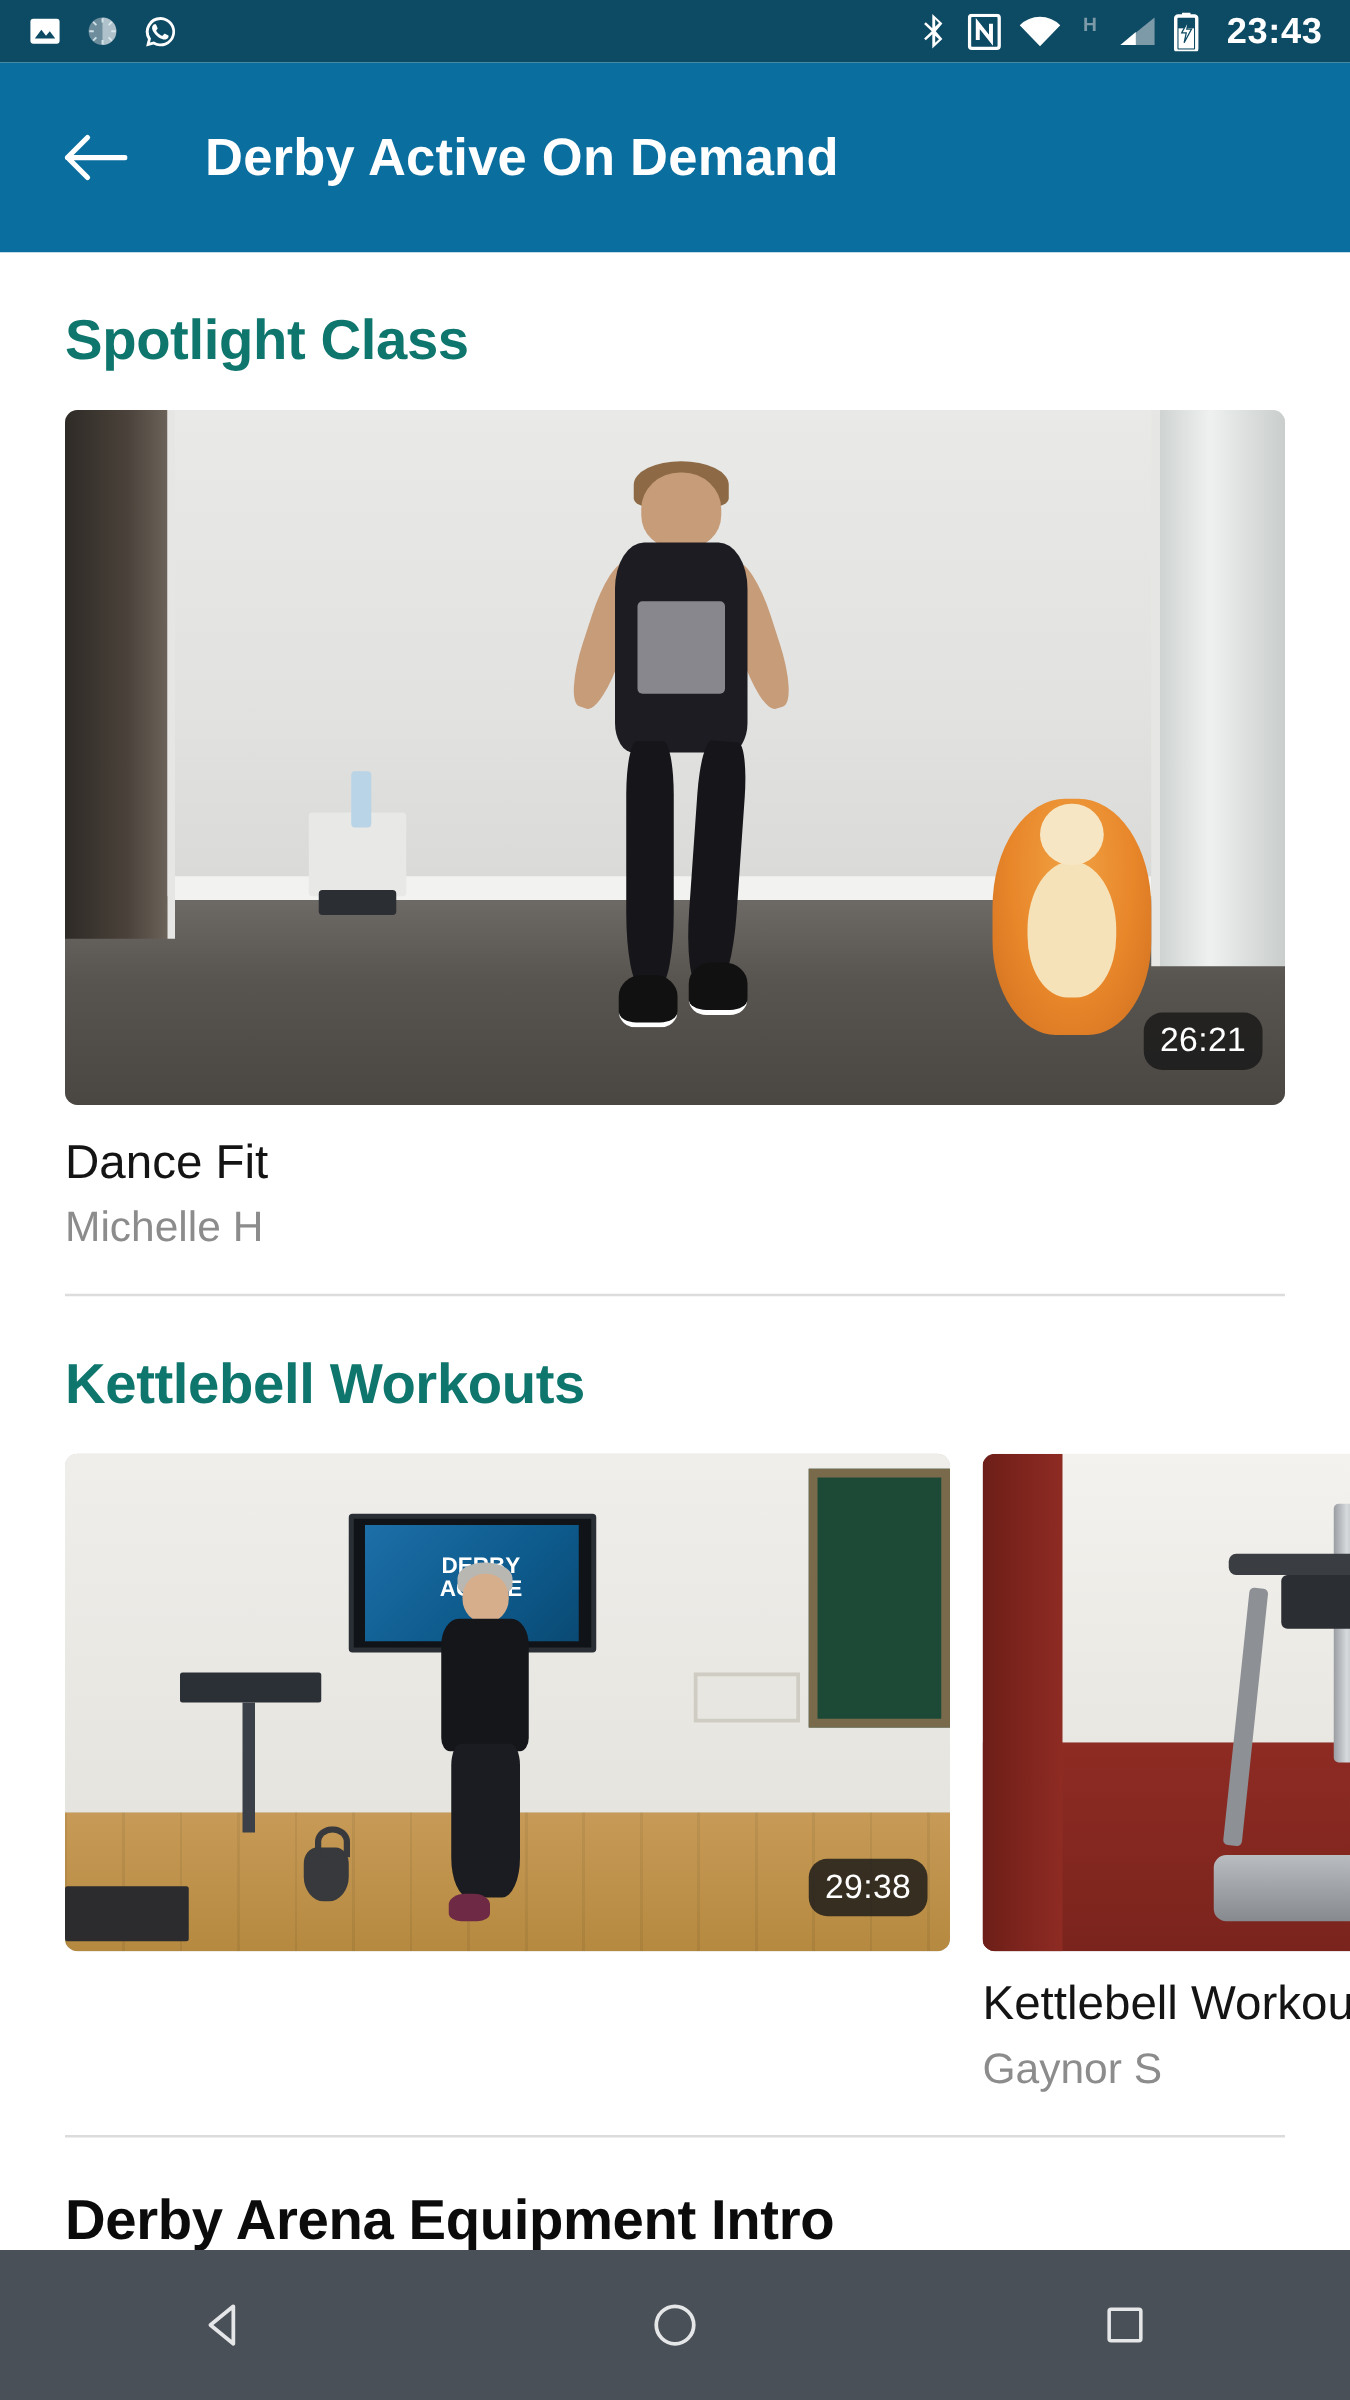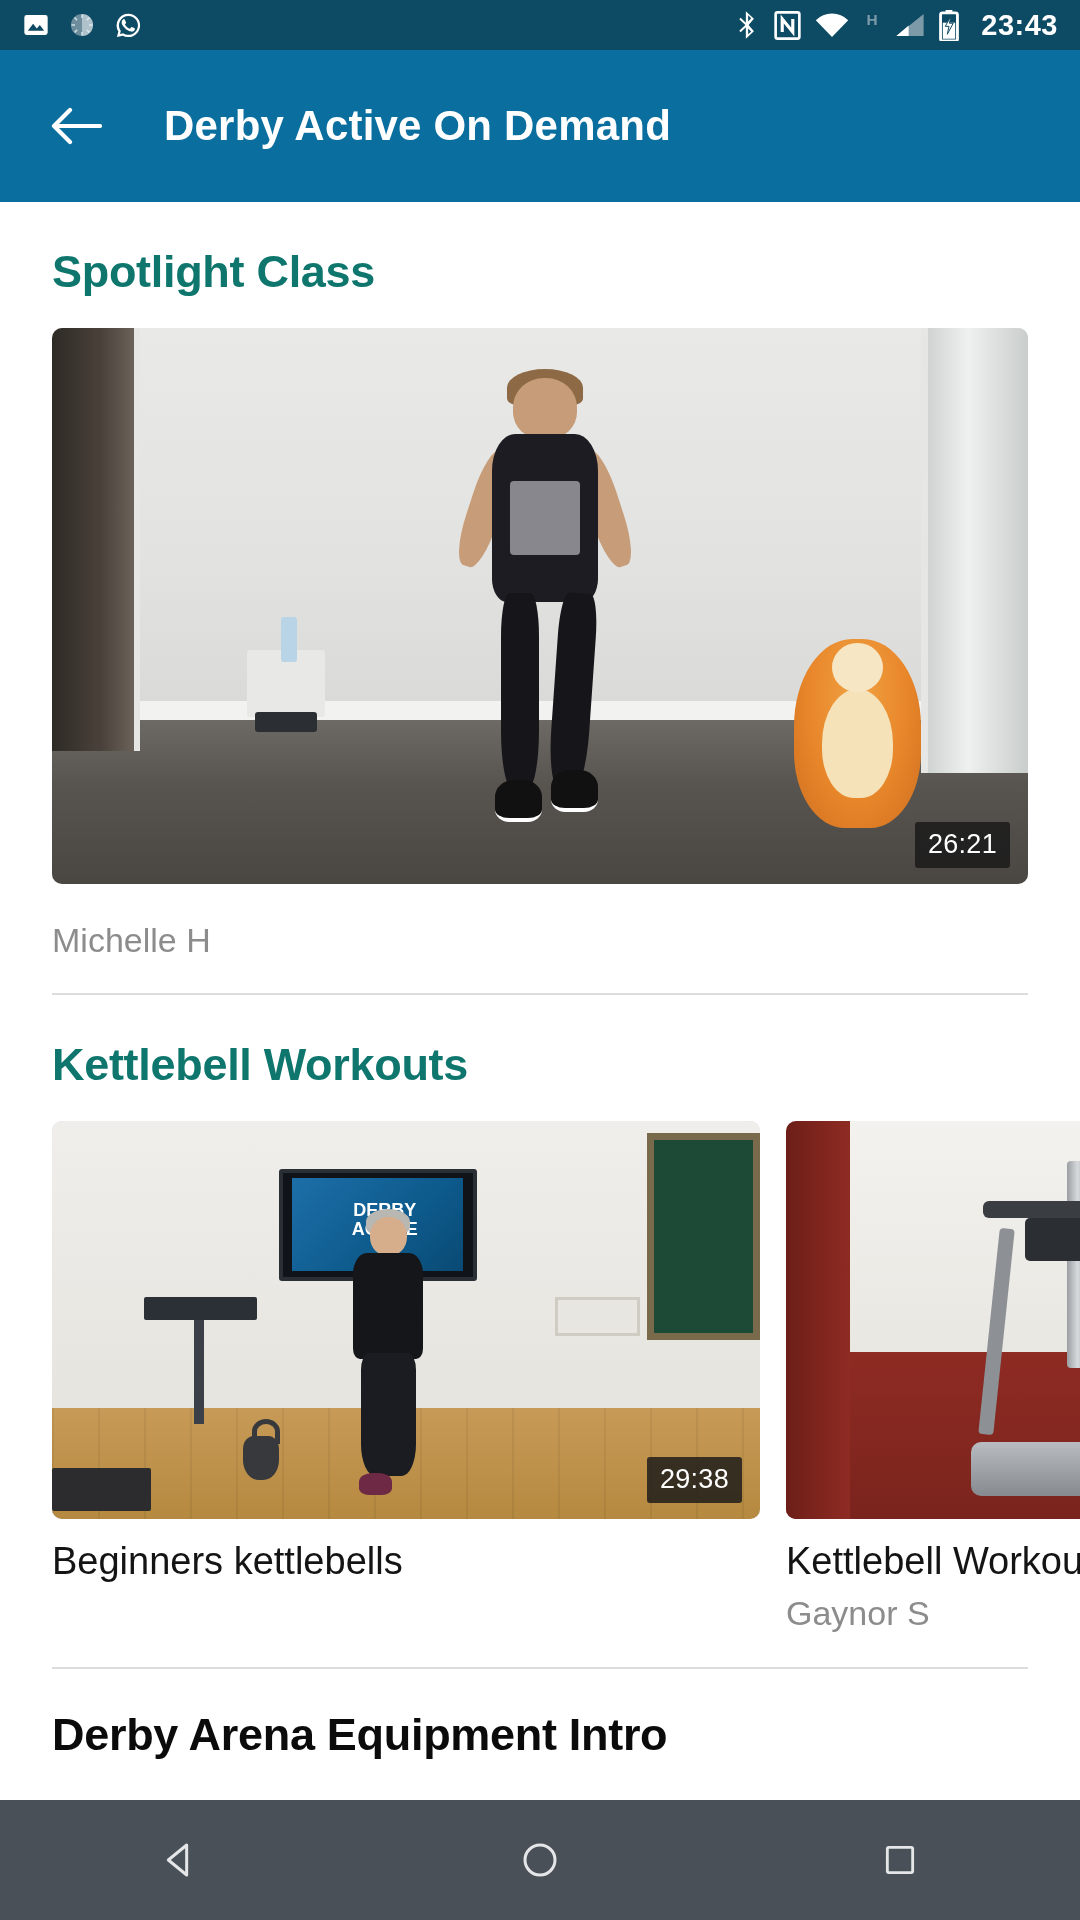--- a/index.html
+++ b/index.html
@@ -62,24 +62,24 @@
 
   .thumb{
     position:relative;
     width:976px; height:556px;
     border-radius:10px; overflow:hidden;
     background:#cfcfcf; cursor:pointer;
   }
   .thumb.small{ width:708px; height:398px; }
 
   .badge{
-    position:absolute; right:18px; bottom:16px;
+    position:absolute; right:18px; bottom:28px;
     background:rgba(25,25,25,.82); color:#fff;
     font-size:27px; font-weight:normal;
-    padding:7px 13px 8px 13px; border-radius:3px;
+    padding:7px 13px 8px 13px; border-radius:15px;
     letter-spacing:.3px;
   }
 
   .meta{ padding:26px 0 0 0; }
   .meta-title{ font-size:38px; color:#141414; line-height:1.1; white-space:nowrap; }
   .meta-sub{ font-size:34px; color:#8c8c8c; margin-top:12px; line-height:1.1; white-space:nowrap; }
 
   .divider{
     height:2px; background:#dcdcdc;
     margin:34px 52px 0 52px;
@@ -325,20 +325,21 @@
               <div class="p1-logo"></div>
             <div class="p1-legL"></div>
               <div class="p1-legR"></div>
             <div class="p1-shoeL"></div>
               <div class="p1-shoeR"></div>
           </div>
         </div>
         <div class="badge">26:21</div>
       </div>
       <div class="meta">
+        <div class="meta-title">Dance Fit</div>
         <div class="meta-sub">Michelle H</div>
       </div>
     </div>
     <div class="divider"></div>
   </div>
 
   <div class="section">
     <div class="section-title tight">Kettlebell Workouts</div>
 
     <div class="hrow">
@@ -360,21 +361,20 @@
               <div class="p2-hair"></div>
                 <div class="p2-head"></div>
               <div class="p2-torso"></div>
                 <div class="p2-legs"></div>
                 <div class="p2-shoe"></div>
             </div>
           </div>
           <div class="badge">29:38</div>
         </div>
         <div class="meta">
-          <div class="meta-title">Beginners kettlebells</div>
         </div>
       </div>
 
       <div class="hcard clip">
         <div class="thumb small">
           <div class="scene">
             <div class="s3-wall"></div>
             <div class="s3-redwall"></div>
             <div class="s3-pillar"></div>
 

